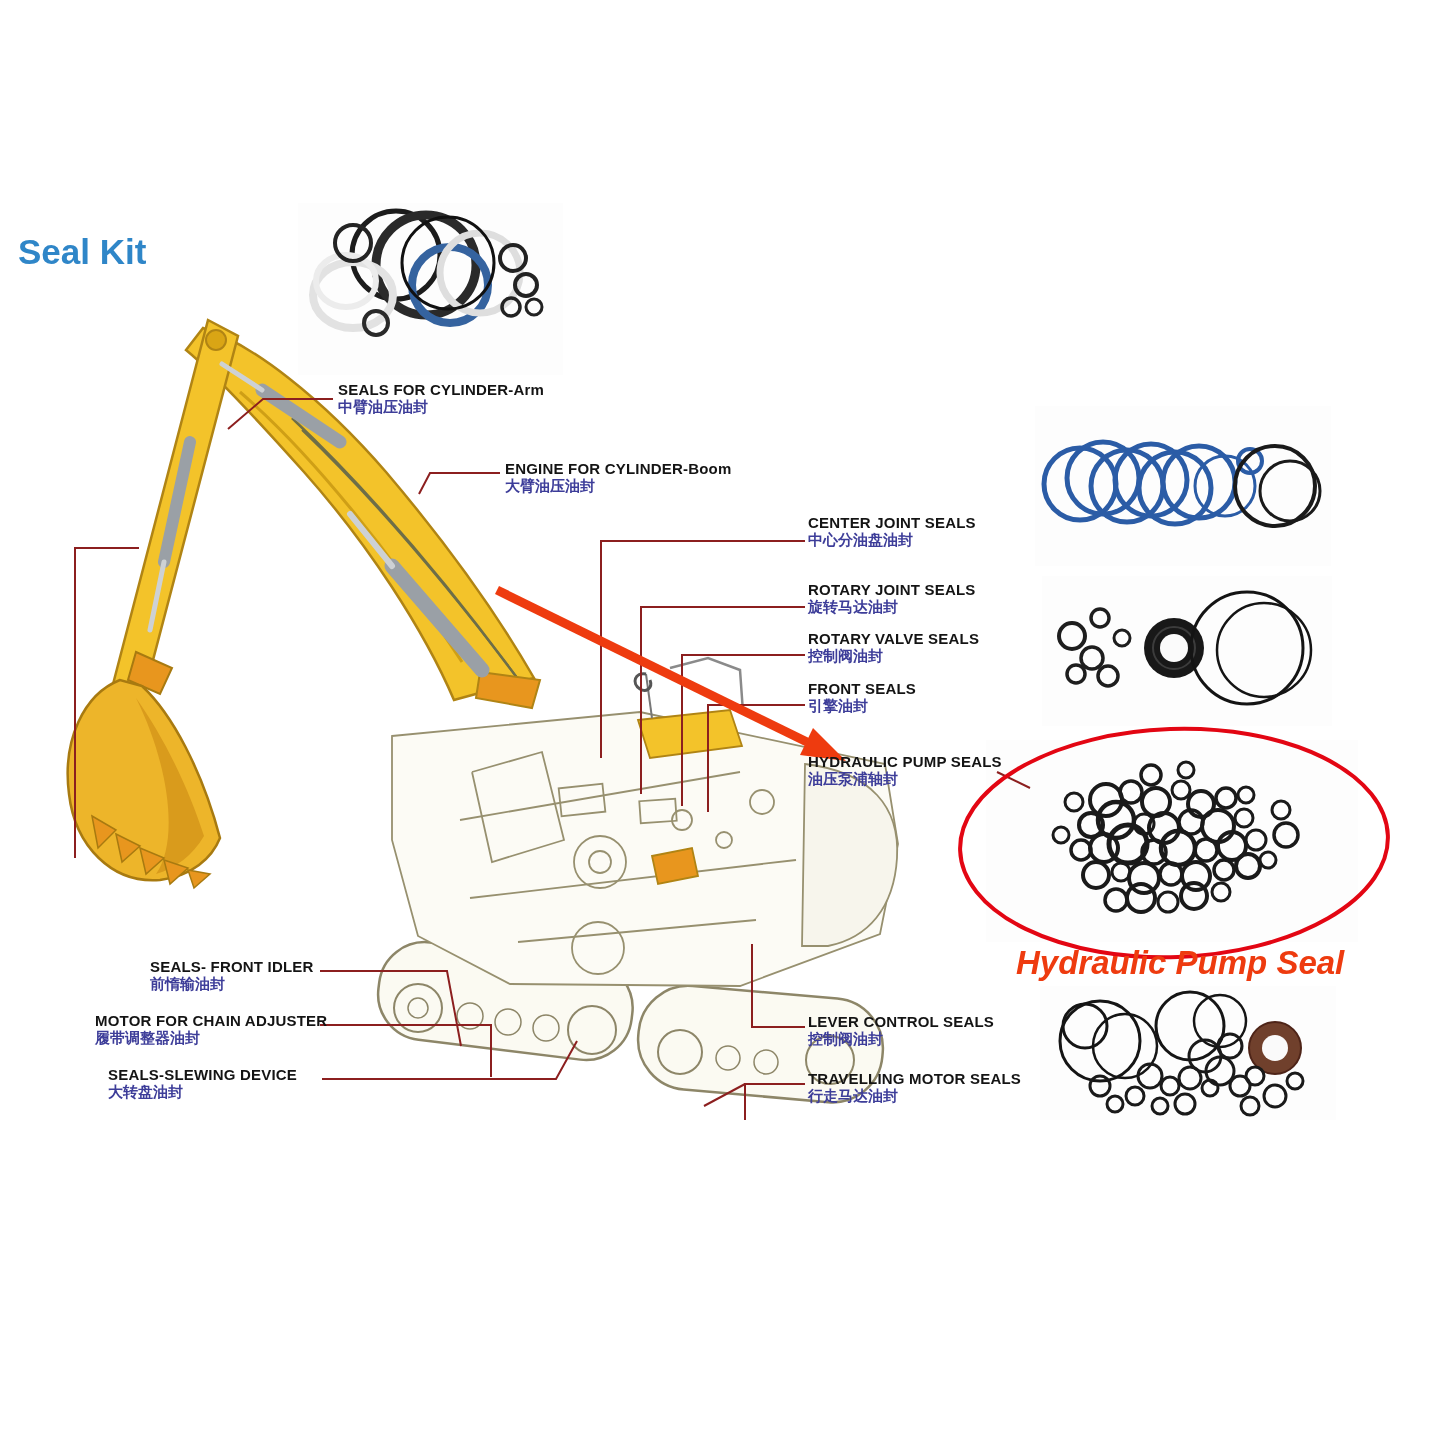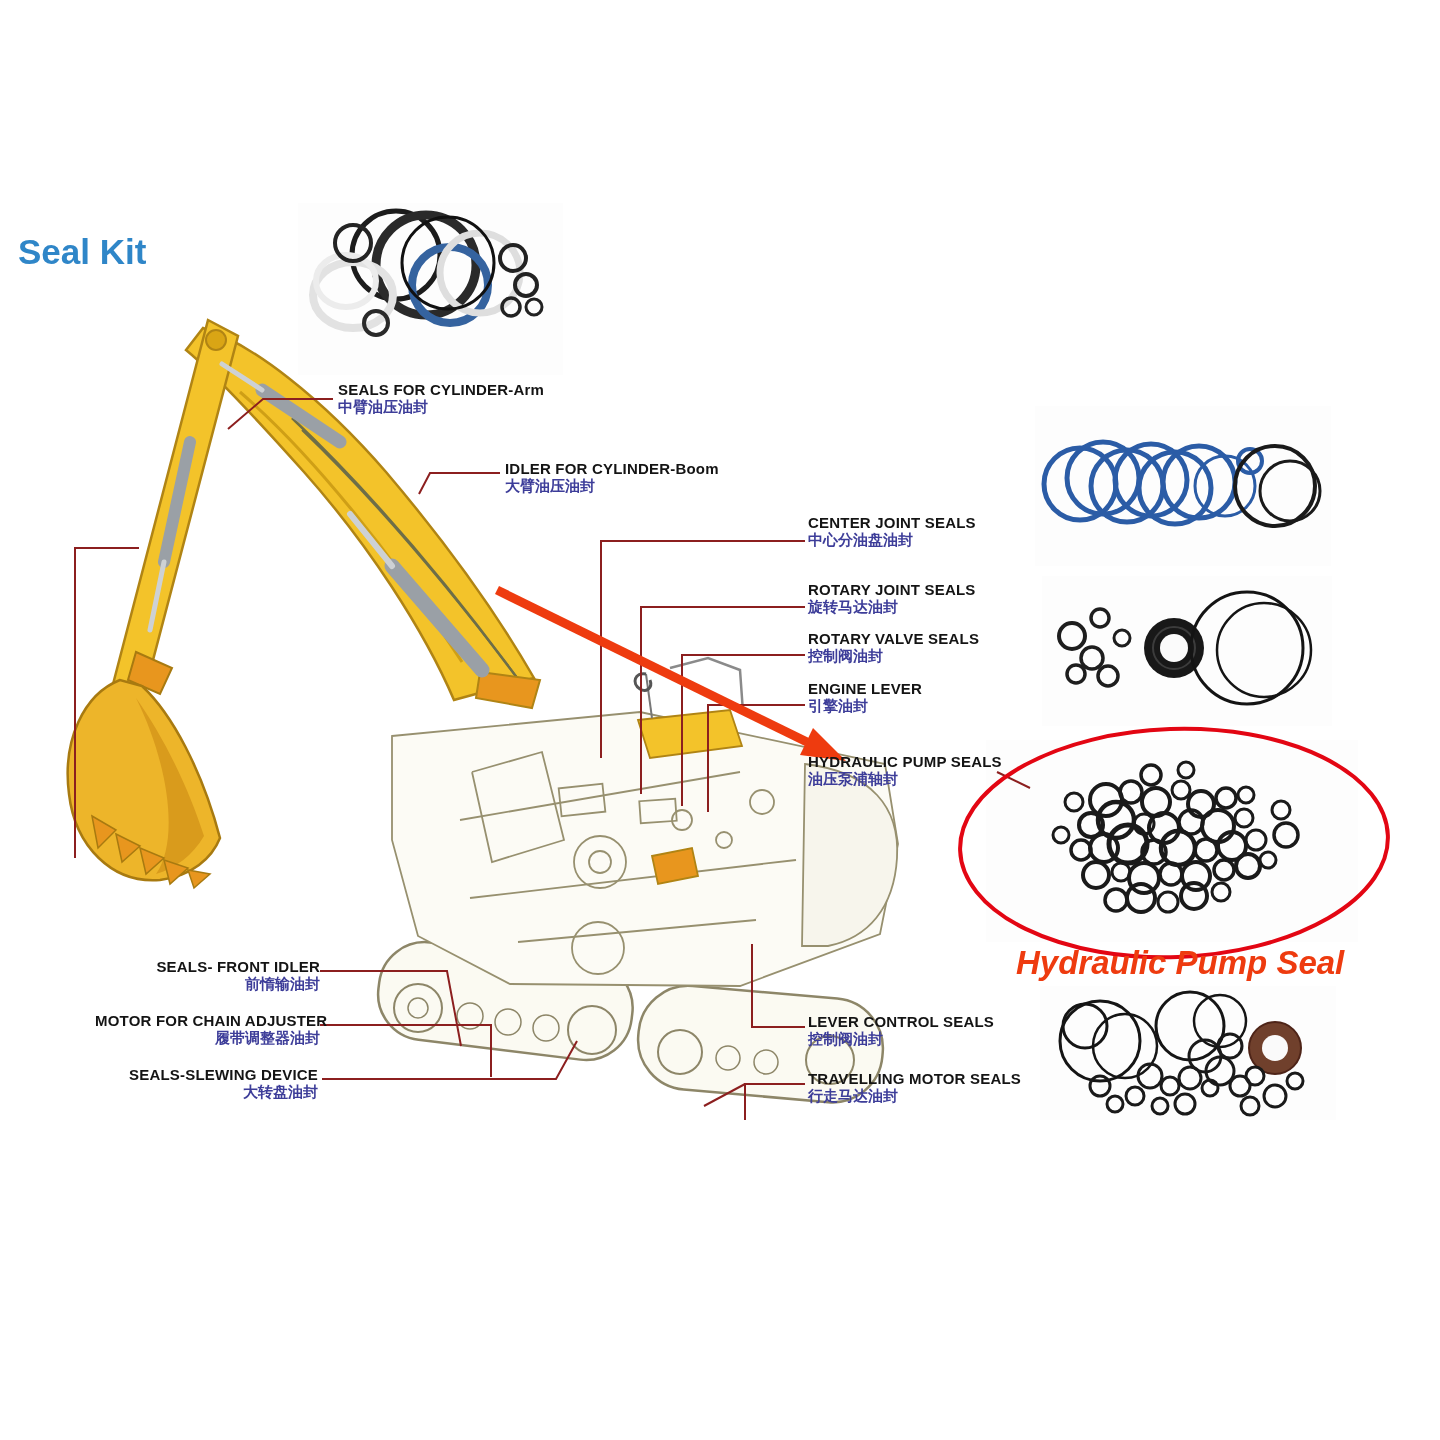--- a/index.html
+++ b/index.html
@@ -22,21 +22,21 @@
   .photo-travel{left:543px;top:1126px;width:302px;height:208px;
       background:radial-gradient(ellipse at 55% 70%, #e7e7e7 0%, #f6f6f6 45%, #ffffff 78%);}
   .overlay{position:absolute;left:0;top:0;width:1440px;height:1440px;z-index:50;pointer-events:none;}
   .connector{stroke:var(--connector_maroon);stroke-width:2;fill:none;}
   .arrow-line{stroke:var(--accent_red);stroke-width:9;}
   .arrow-head{fill:var(--accent_red);}
   .red-ellipse{stroke:var(--annotation_red);stroke-width:4;fill:none;}
   .lbl{position:absolute;z-index:60;white-space:nowrap;}
   .lbl .en{font-size:15px;font-weight:bold;color:#141414;letter-spacing:.2px;}
   .lbl .zh{font-size:15px;font-weight:bold;color:var(--chinese_blue);}
-  .lbl.center{text-align:right;}
+  .lbl.center{text-align:left;}
   .callout{position:absolute;left:1016px;top:944px;z-index:60;font-size:33px;font-weight:bold;
            font-style:italic;color:var(--accent_red);white-space:nowrap;}
   .logo{position:absolute;left:1358px;top:1196px;width:82px;height:52px;z-index:40;}
   .logo .ellipse{position:absolute;left:4px;top:4px;width:150px;height:44px;border-radius:50%;
                  background:var(--logo_blue);transform:rotate(-8deg);}
   .logo .letter{position:absolute;left:22px;top:11px;color:#fff;font-weight:bold;font-style:italic;
                 font-size:27px;}
   .ring{fill:none;}
 </style>
 </head>
@@ -298,37 +298,37 @@
       <polygon class="arrow-head" points="846,761 800,755 813,728"></polygon>
     </g>
     <ellipse class="red-ellipse" cx="1174" cy="843" rx="214" ry="114" transform="rotate(-2 1174 843)"></ellipse>
   </svg>
 
   <div class="lbl" style="left:338px;top:381px">
     <div class="en">SEALS FOR CYLINDER-Arm</div>
     <div class="zh">中臂油压油封</div>
   </div>
   <div class="lbl" style="left:505px;top:460px">
-    <div class="en">IDLER FOR CYLINDER-Boom</div>
+    <div class="en">ENGINE FOR CYLINDER-Boom</div>
     <div class="zh">大臂油压油封</div>
   </div>
   <div class="lbl" style="left:808px;top:514px">
     <div class="en">CENTER JOINT SEALS</div>
     <div class="zh">中心分油盘油封</div>
   </div>
   <div class="lbl" style="left:808px;top:581px">
     <div class="en">ROTARY JOINT SEALS</div>
     <div class="zh">旋转马达油封</div>
   </div>
   <div class="lbl" style="left:808px;top:630px">
     <div class="en">ROTARY VALVE SEALS</div>
     <div class="zh">控制阀油封</div>
   </div>
   <div class="lbl" style="left:808px;top:680px">
-    <div class="en">ENGINE LEVER</div>
+    <div class="en">FRONT SEALS</div>
     <div class="zh">引擎油封</div>
   </div>
   <div class="lbl" style="left:808px;top:753px">
     <div class="en">HYDRAULIC PUMP SEALS</div>
     <div class="zh">油压泵浦轴封</div>
   </div>
   <div class="lbl" style="left:808px;top:1013px">
     <div class="en">LEVER CONTROL SEALS</div>
     <div class="zh">控制阀油封</div>
   </div>

